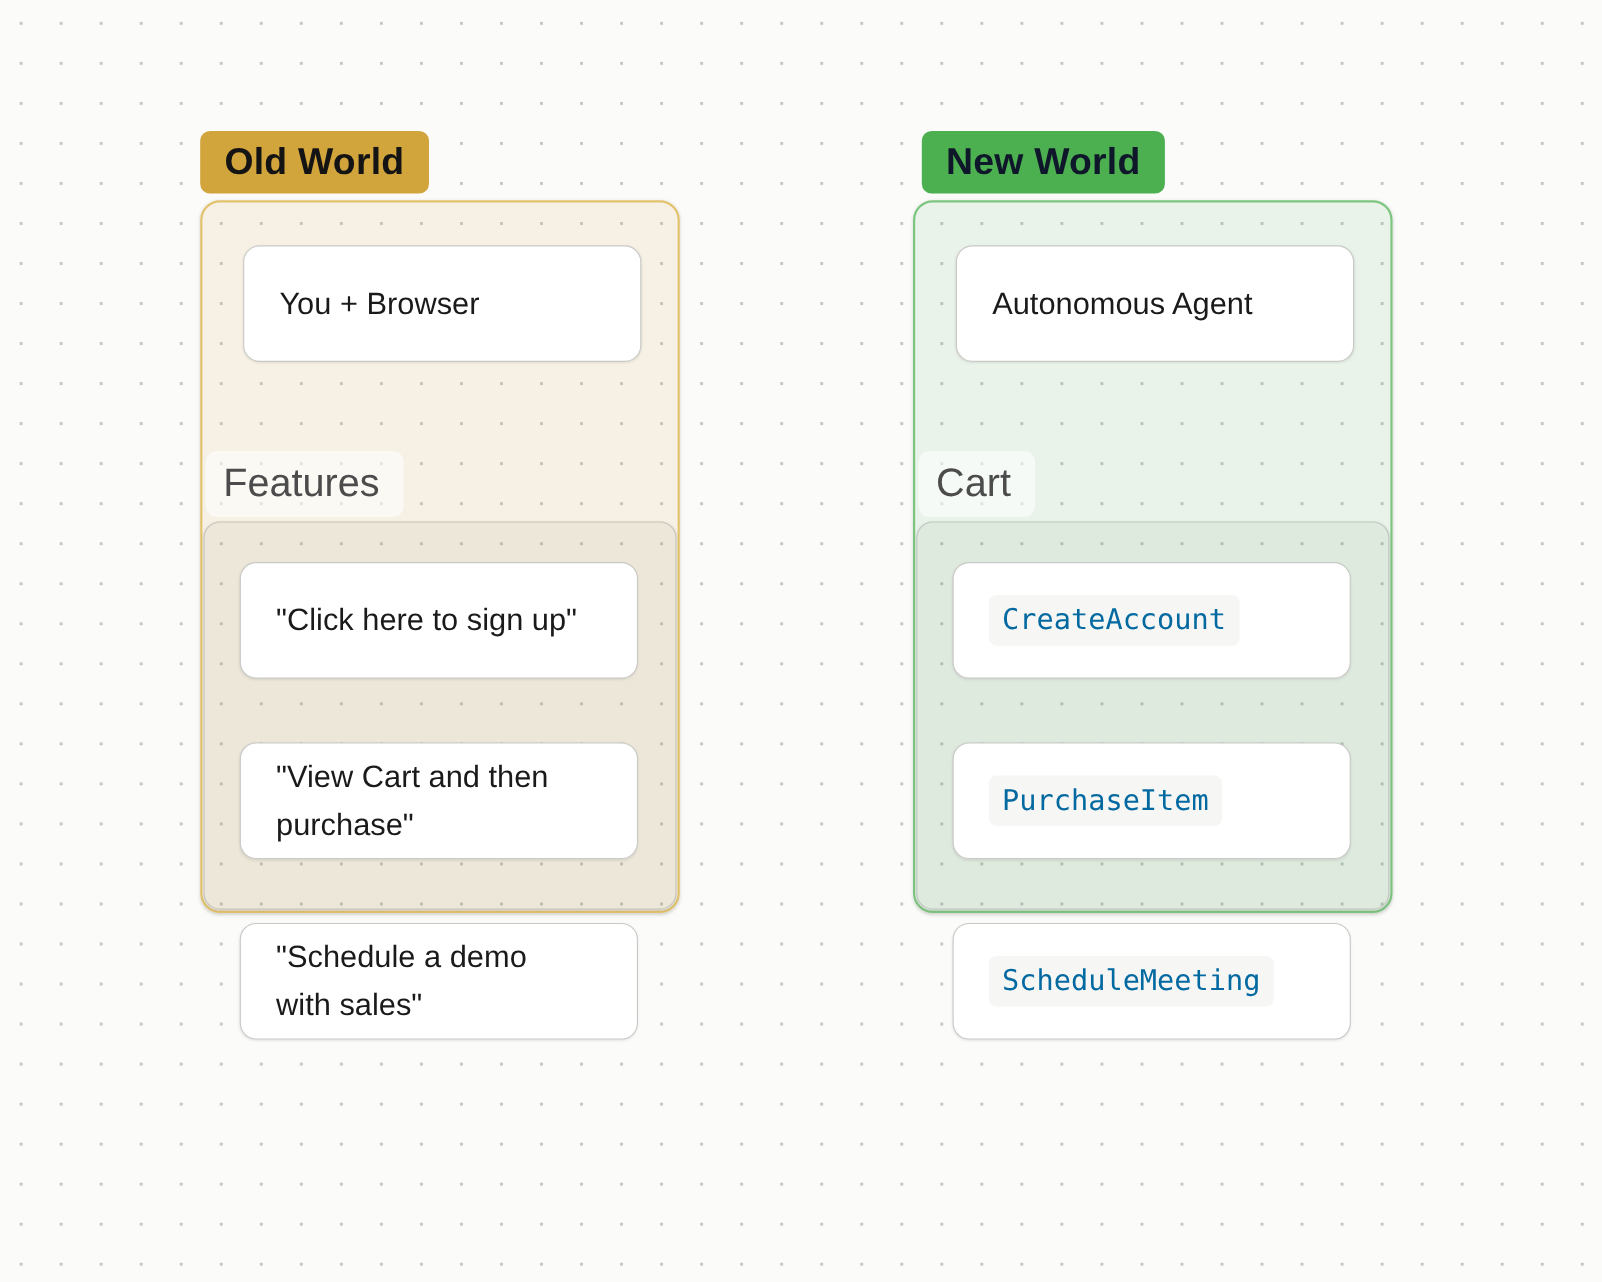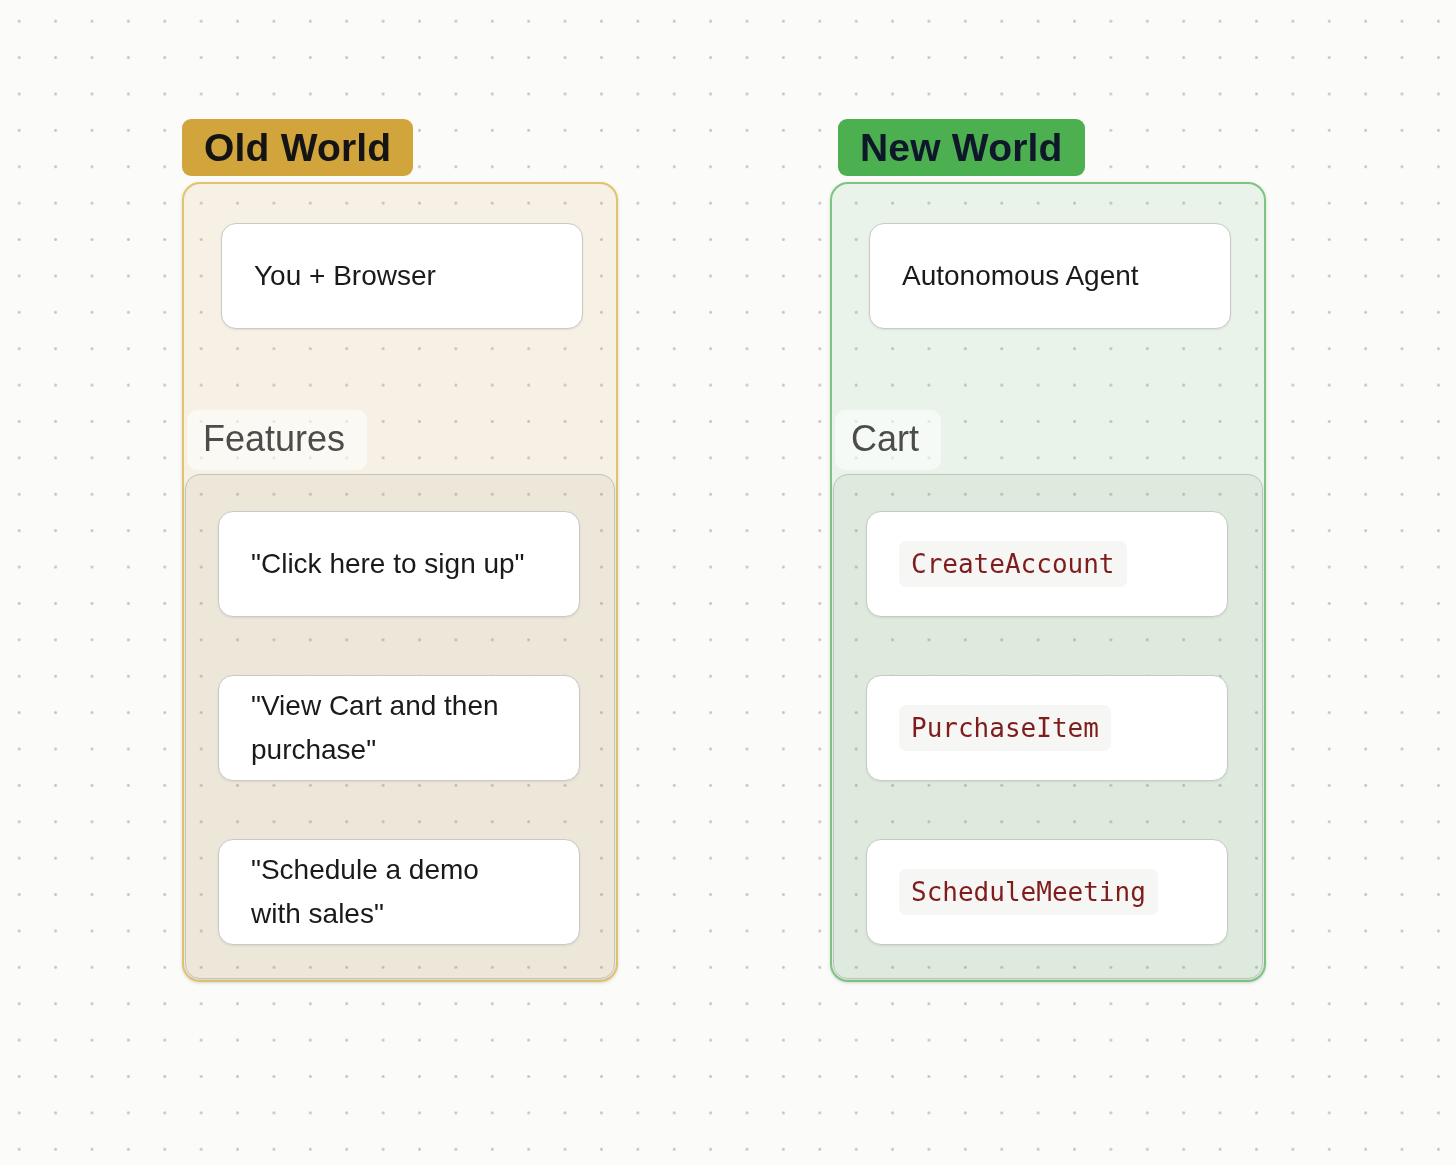--- a/index.html
+++ b/index.html
@@ -22,34 +22,34 @@
   
   .world-tag {
     position: absolute;
     top: 119px;
     height: 57px;
     box-sizing: border-box;
     display: inline-flex;
     align-items: center;
     padding: 0 22px;
     border-radius: 9px;
-    font-size: 39px;
+    font-size: 34px;
     font-weight: 600;
     letter-spacing: 0.2px;
     white-space: nowrap;
   }
   .tag-old { left: 182px; background: #d1a43c; color: #141414; }
   .tag-new { left: 838px; background: #4caf50; color: #0f172a; }
 
   
   .frame {
     position: absolute;
     top: 182px;
     width: 436px;
-    height: 800px;
+    height: 648px;
     box-sizing: border-box;
     border-radius: 18px;
     box-shadow: 0 1px 3px rgba(90,90,80,0.25);
   }
   .frame-old {
     left: 182px;
     border: 2.5px solid #e2c26c;
     background: rgba(213,176,84,0.13);
   }
   .frame-new {
@@ -120,21 +120,21 @@
   .item-node { left: 32px; }
   .item-0 { top: 36px; }
   .item-1 { top: 200px; }
   .item-2 { top: 364px; }
 
   
   .code-chip {
     font-family: "DejaVu Sans Mono", "Liberation Mono", monospace;
     font-size: 26px;
     line-height: 36px;
-    color: #7f1d1d;
+    color: #0369a1;
     background: #f6f6f4;
     border-radius: 7px;
     padding: 5px 12px;
     white-space: nowrap;
   }
 </style>
 </head>
 <body>
 
 <div class="canvas">

